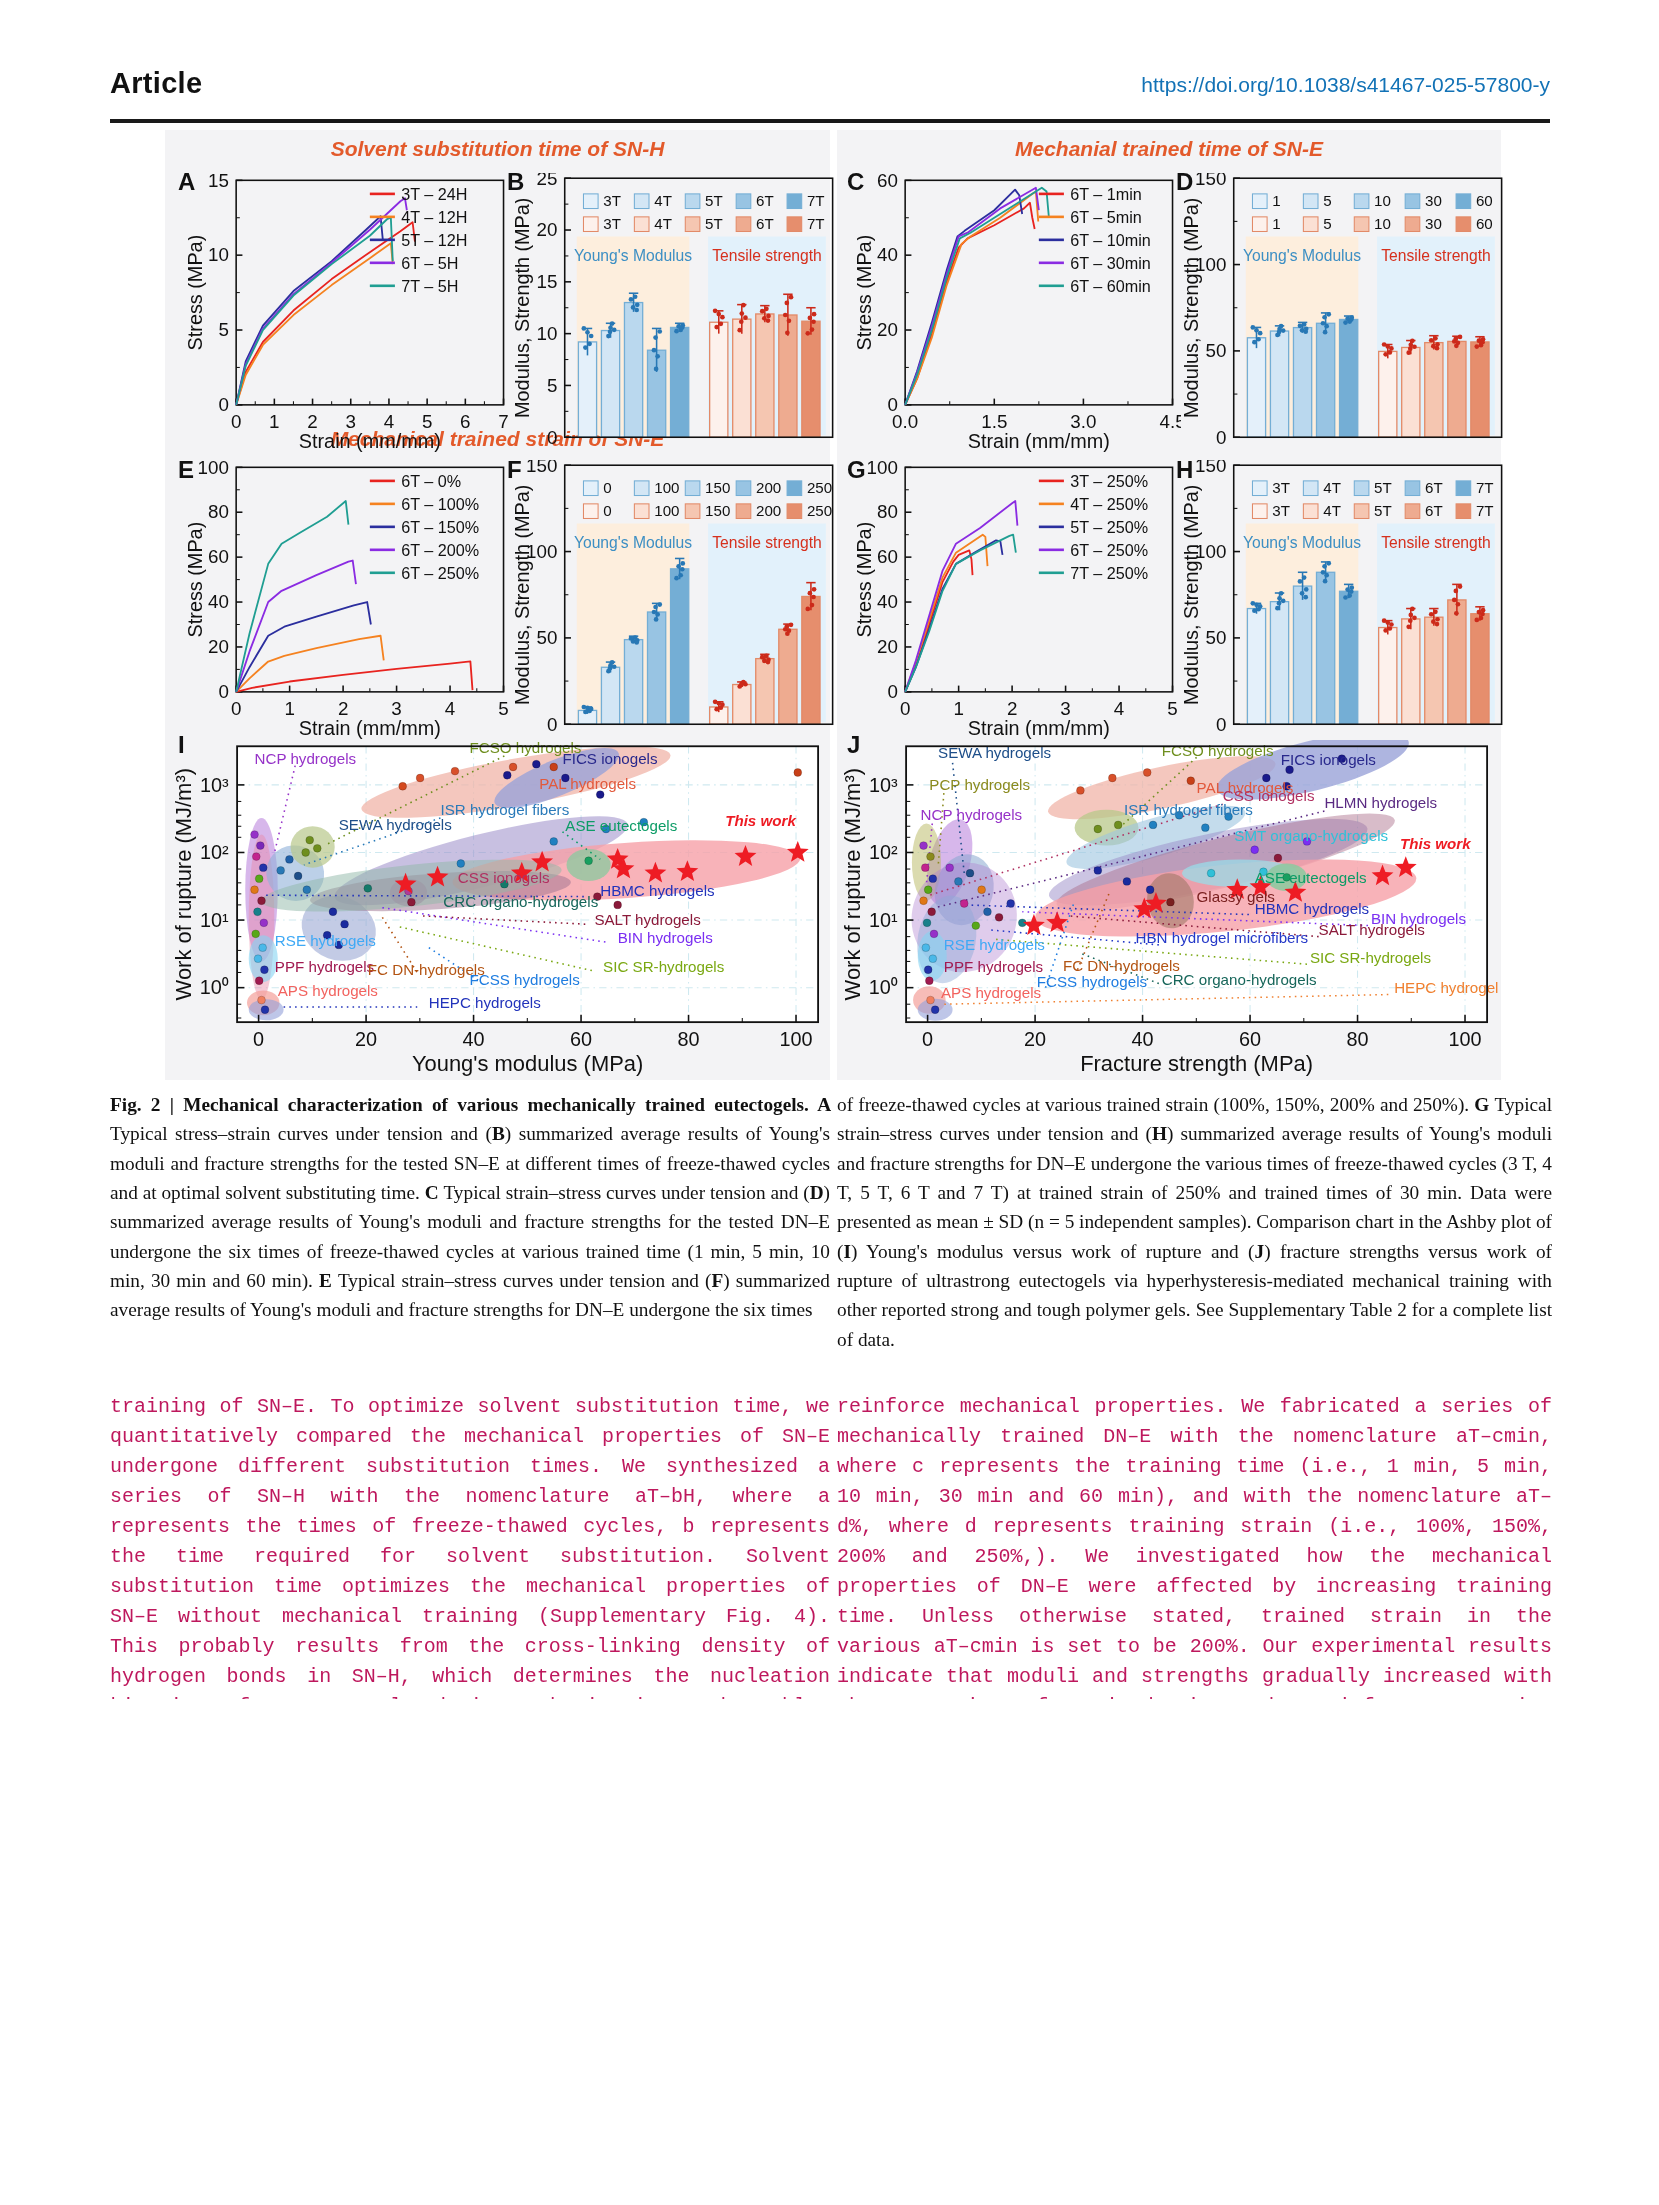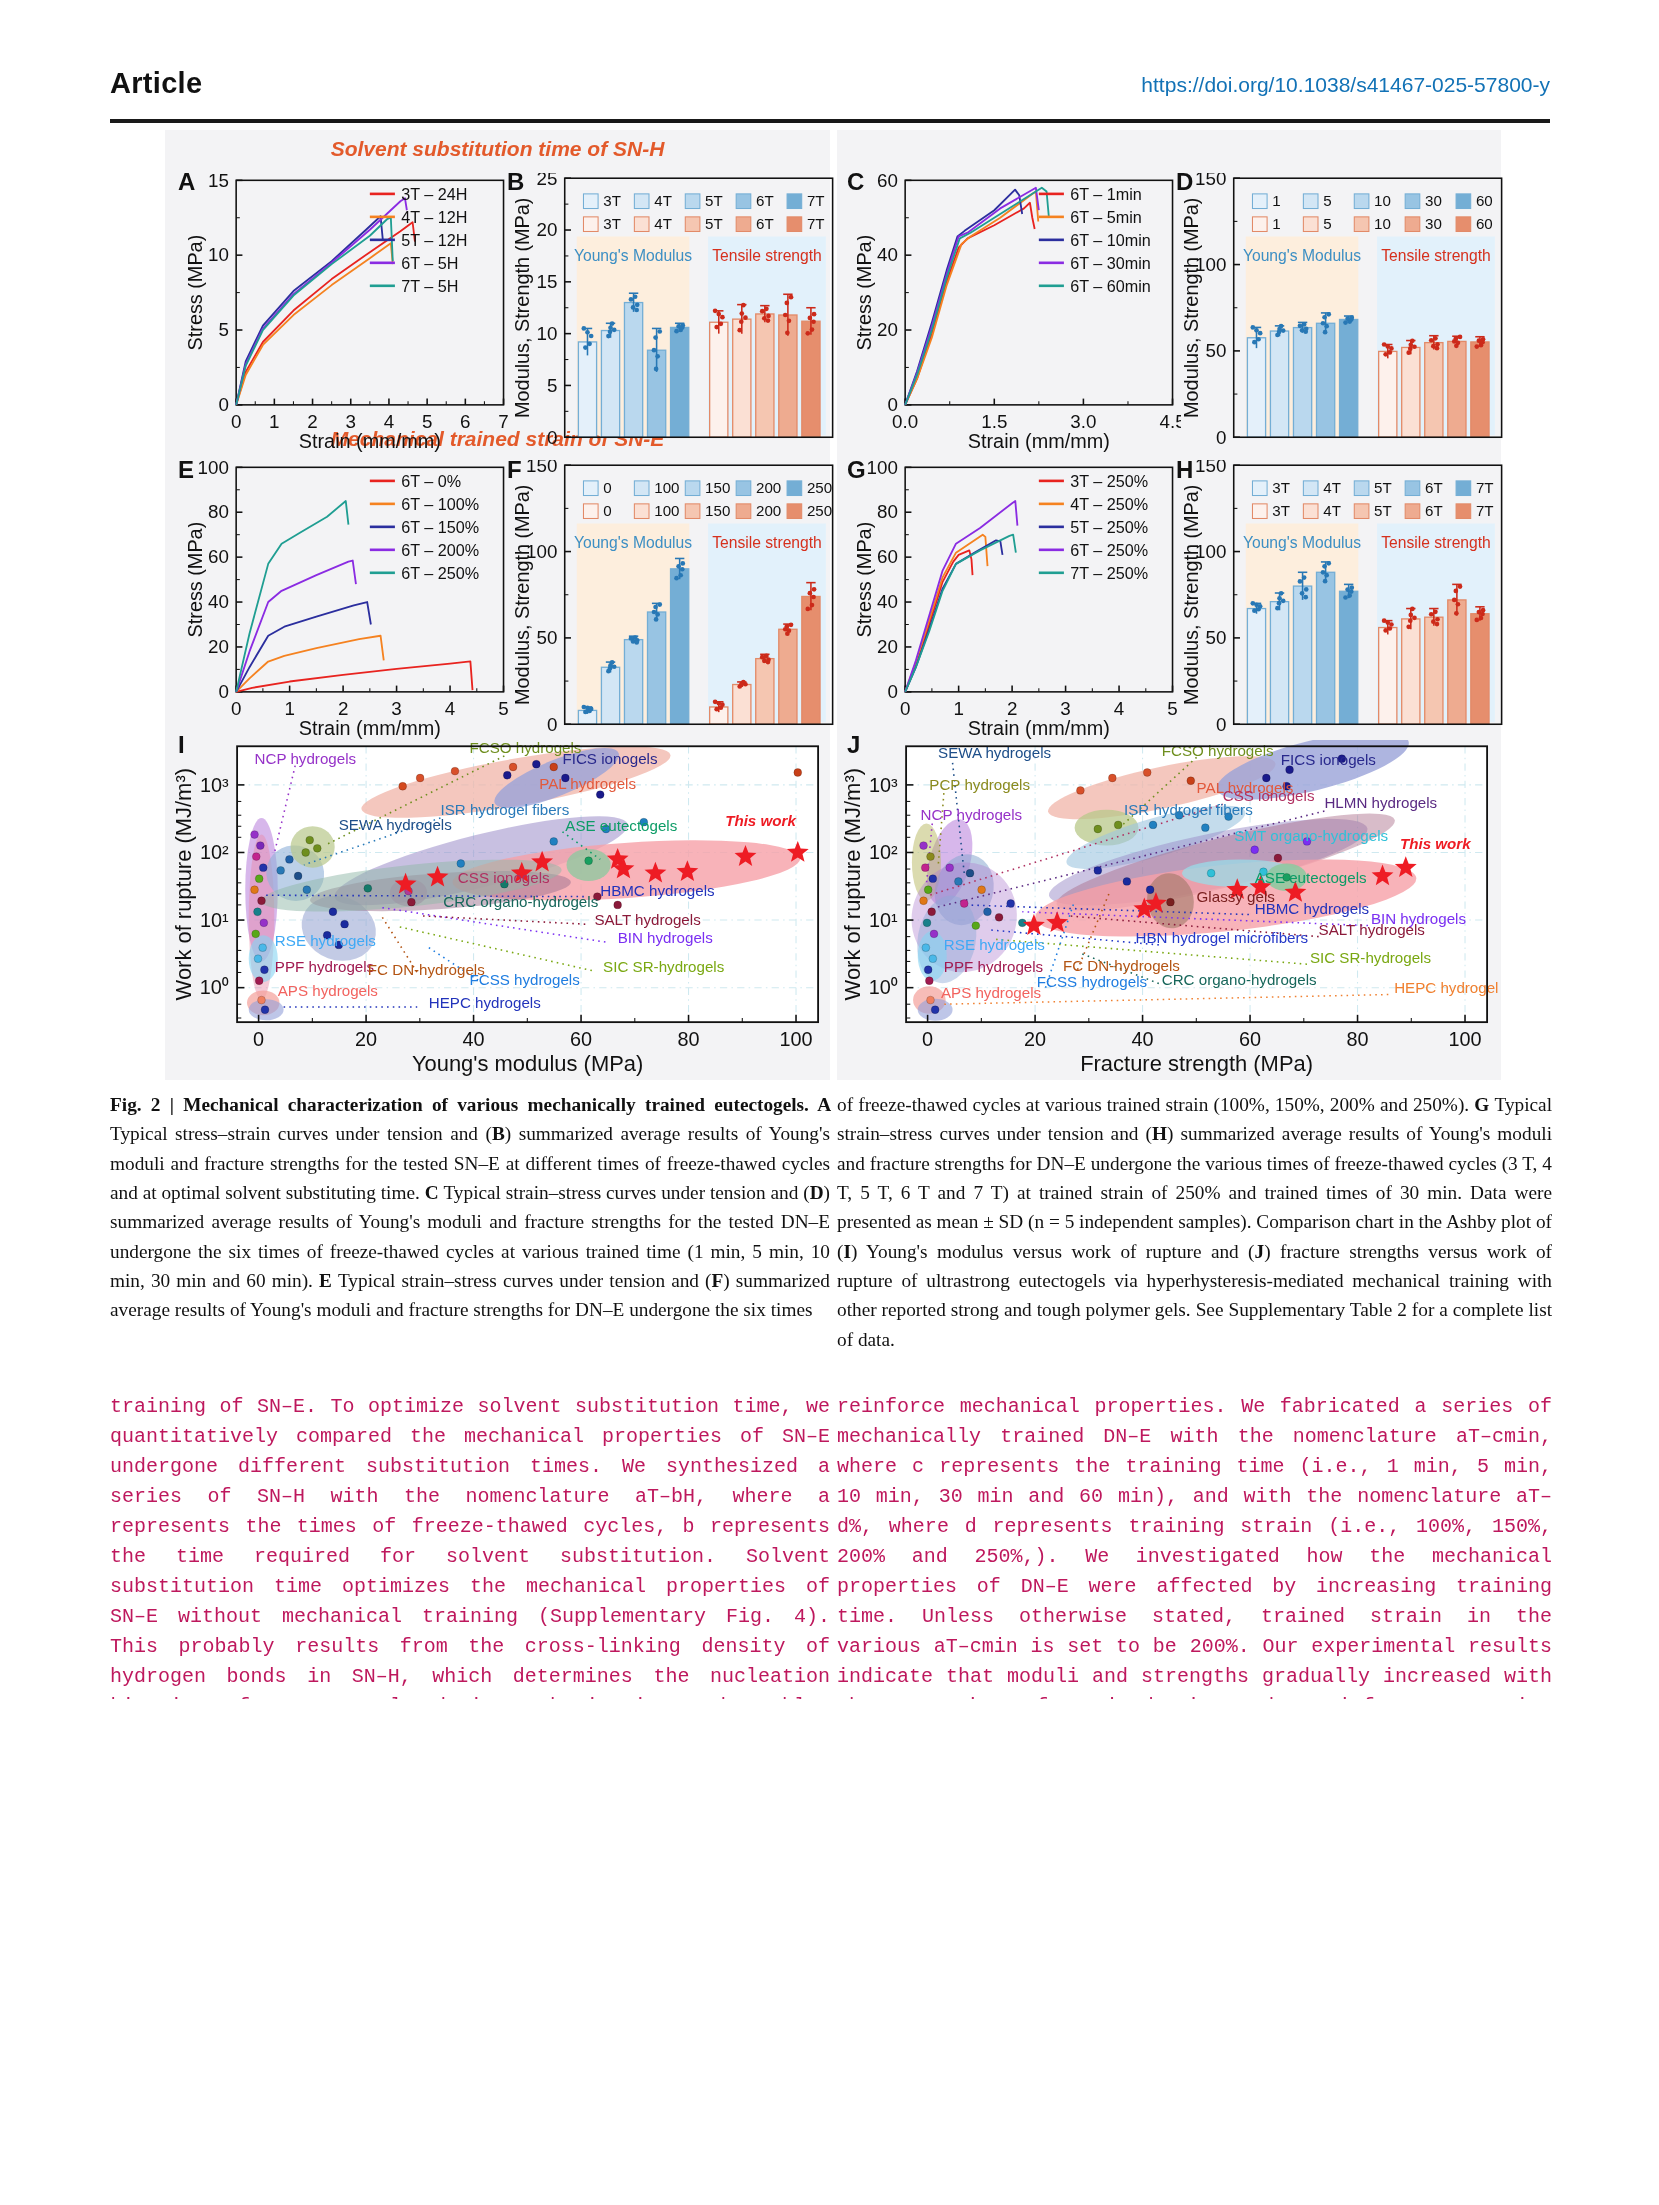--- a/index.html
+++ b/index.html
@@ -42,20 +42,21 @@
 <div id="page">
 
   <div class="abs" id="article-label">Article</div>
   <a class="abs" id="doi-link" href="#">https://doi.org/10.1038/s41467-025-57800-y</a>
   <div class="abs" id="header-rule"></div>
 
   <div class="abs fig-gray" id="gray-left"></div>
   <div class="abs fig-gray" id="gray-right"></div>
 
   <div class="abs group-title" style="left:165px;top:137px;width:665px;">Solvent substitution time of SN-H</div>
+  <div class="abs group-title" style="left:837px;top:137px;">Mechanial trained time of SN-E</div>
   <div class="abs group-title" style="left:165px;top:427px;width:665px;">Mechanical trained strain of SN-E</div>
 
   <div class="abs panel-letter" style="left:178px;top:168px;">A</div>
   <div class="abs panel-letter" style="left:507px;top:168px;">B</div>
   <div class="abs panel-letter" style="left:847px;top:168px;">C</div>
   <div class="abs panel-letter" style="left:1176px;top:168px;">D</div>
   <div class="abs panel-letter" style="left:178px;top:456px;">E</div>
   <div class="abs panel-letter" style="left:507px;top:456px;">F</div>
   <div class="abs panel-letter" style="left:847px;top:456px;">G</div>
   <div class="abs panel-letter" style="left:1176px;top:456px;">H</div>

